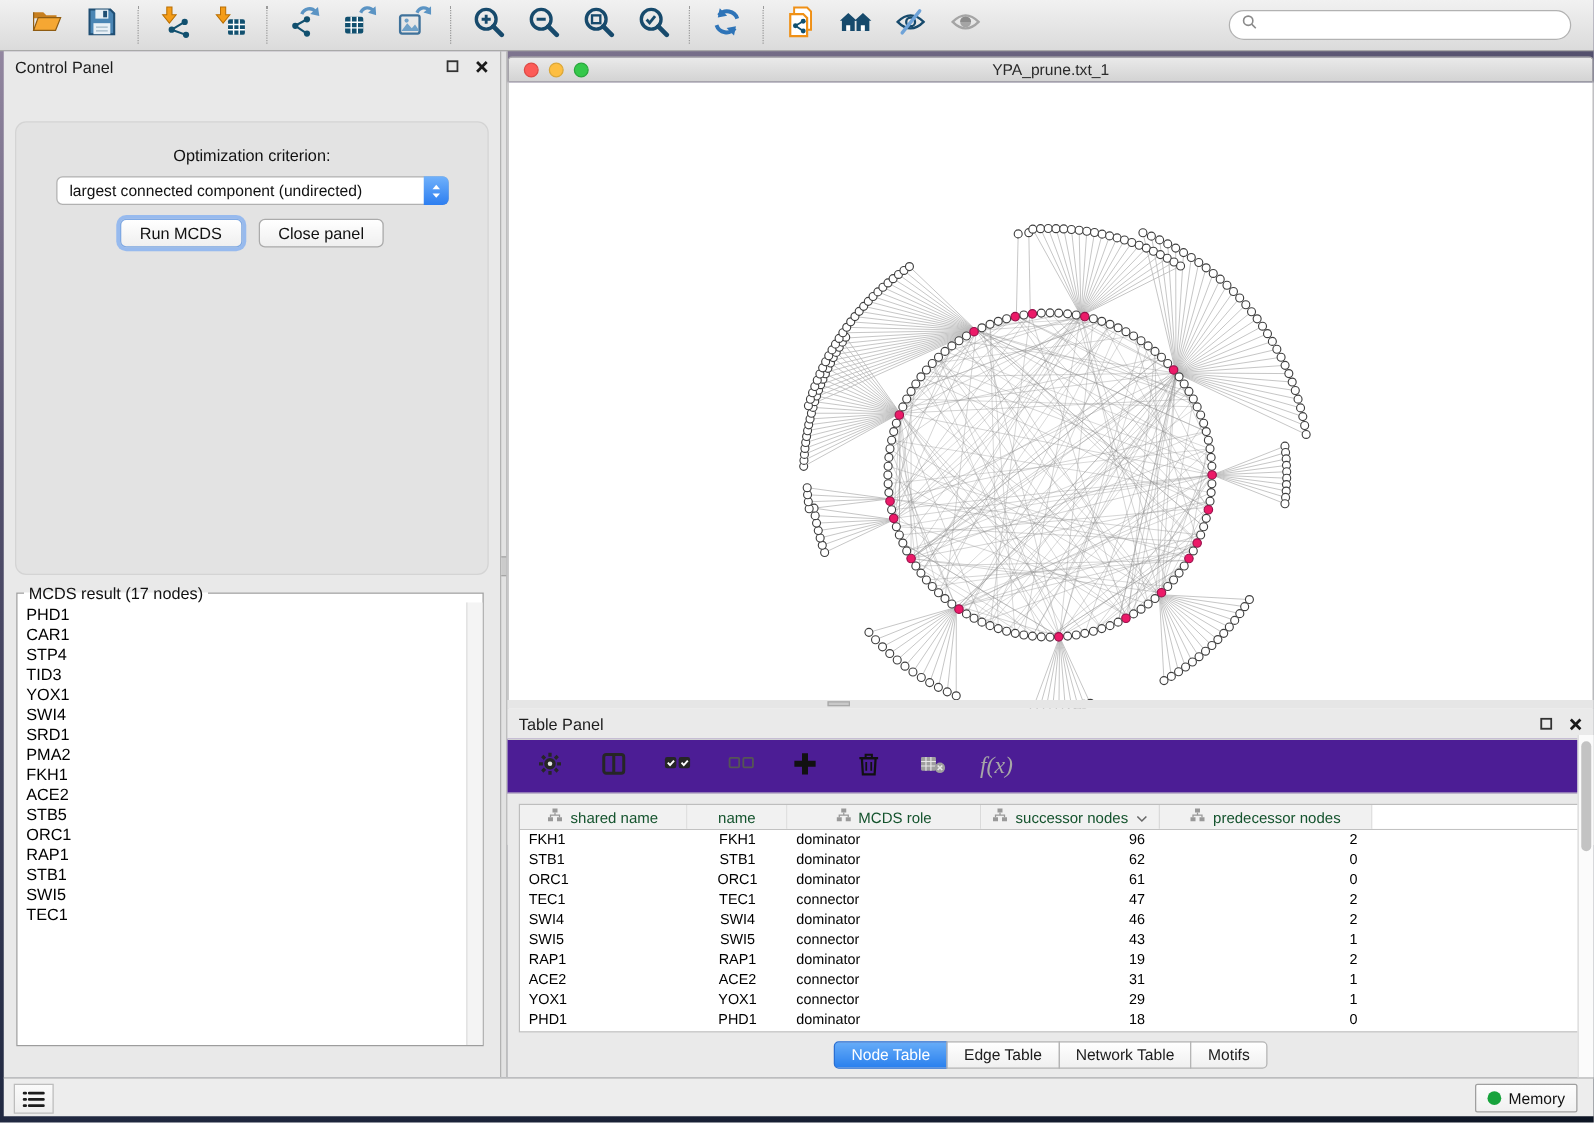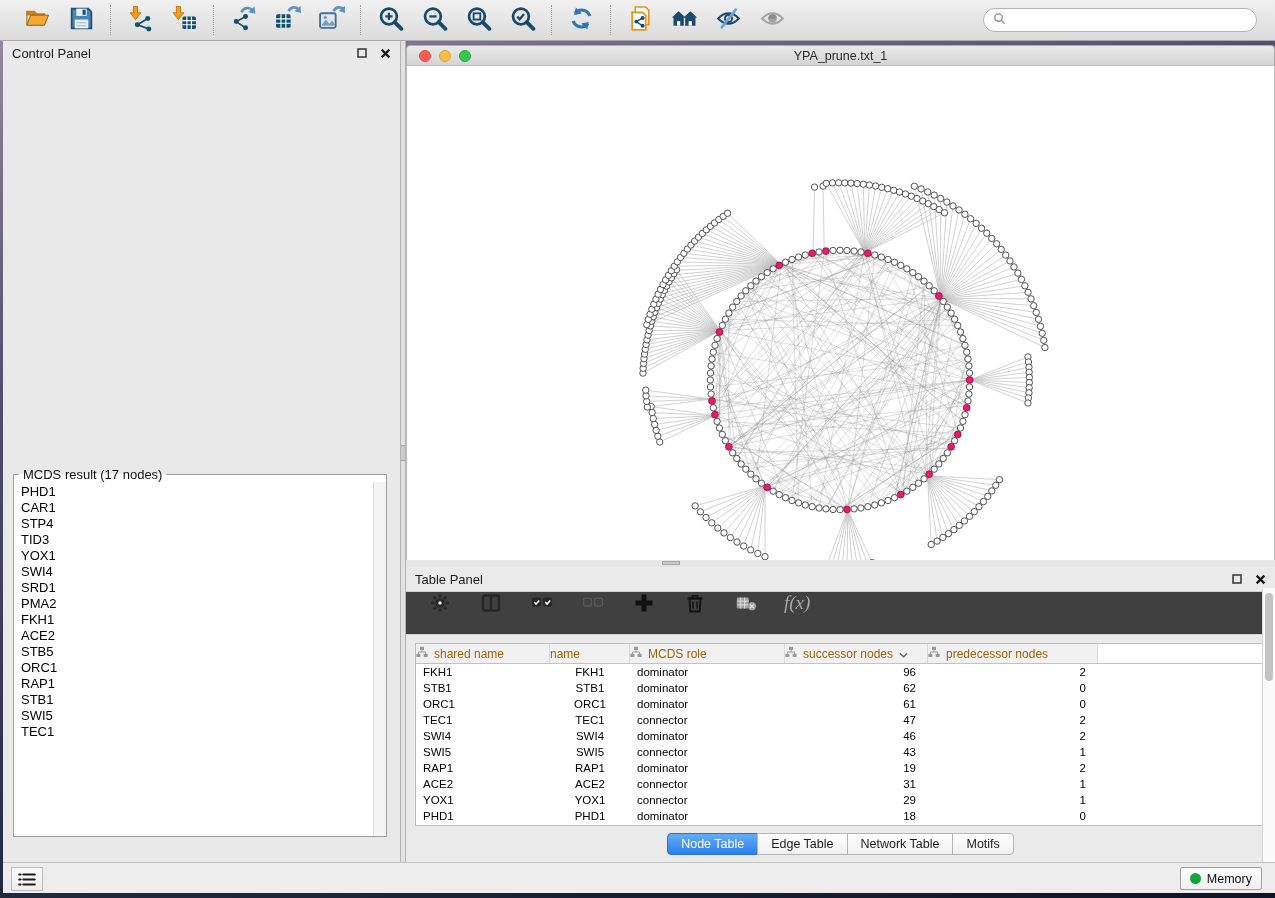--- a/index.html
+++ b/index.html
@@ -90,32 +90,32 @@
   #net-title { position:absolute; left:0; right:0; text-align:center; font-size:12.5px; color:#2a2a2a; }
   #net-canvas { position:absolute; left:0; right:0; top:21px; bottom:0; background:#fff; border:1px solid #bcbcbc; border-top:none; overflow:hidden; }
   #network-svg { width:100%; height:100%; display:block; }
   
   #h-splitter { position:absolute; left:406px; width:869px; top:560px; height:7px; background:#e6e6e6; }
   .h-grip { position:absolute; left:256px; top:1px; width:18px; height:4px; background:#c9c9c9; border:1px solid #a8a8a8; cursor:row-resize; }
   
   #table-panel { position:absolute; left:406px; top:567px; width:869px; height:295px; background:#eaeaea; }
   #tbl-toolbar {
     position:absolute; left:0; right:4px; top:24px; height:44px;
-    background:#404040; border-top:1px solid #d2d2d2; border-bottom:1px solid #d6d6d6;
-    display:flex; padding-left:21px; gap:25px;
+    background:#4c1d95; border-top:1px solid #d2d2d2; border-bottom:1px solid #d6d6d6;
+    display:flex; align-items:center; padding-left:21px; gap:25px;
   }
   .tt-btn { width:26px; height:26px; display:flex; align-items:center; justify-content:center; cursor:pointer; }
   .tt-btn svg { width:22px; height:22px; }
   .tt-btn.disabled { cursor:default; }
   .fx { font-family:"Liberation Serif", serif; font-style:italic; font-size:19px; color:#a7a7a7; cursor:default; }
   #tbl-box { position:absolute; left:9px; right:9px; top:76px; height:183px; background:#fff; border:1px solid #bdbdbd; overflow:hidden; }
   #tbl-header { display:flex; height:20px; border-bottom:1px solid #c2c2c2; }
   .th {
-    background:#f1f1f1; border-right:1px solid #dadada; font-size:12px; color:#a16207;
-    display:flex; align-items:center; justify-content:flex-start; gap:6px; cursor:pointer;
+    background:#f1f1f1; border-right:1px solid #dadada; font-size:12px; color:#14532d;
+    display:flex; align-items:center; justify-content:center; gap:6px; cursor:pointer;
   }
   .tbl-row { display:flex; height:16px; }
   .td { font-size:11.5px; color:#000; line-height:16px; white-space:nowrap; overflow:hidden; }
   .td.al { padding-left:7px; text-align:left; }
   .td.ac { text-align:center; }
   .td.ar { padding-right:12px; text-align:right; }
   #tbl-scroll { position:absolute; top:21px; right:0; width:13px; bottom:0; background:#fbfbfb; border-left:1px solid #d8d8d8; }
   #tbl-thumb { position:absolute; top:5px; left:2px; width:8px; height:88px; background:#c3c3c3; border-radius:4px; cursor:pointer; }
   #tbl-tabs { position:absolute; left:0; right:0; top:266px; }
   
@@ -302,20 +302,38 @@
         <svg viewBox="0 0 10 10" width="10" height="10">
             <rect x="1" y="1" width="8" height="8" fill="none" stroke="#333" stroke-width="1.5"></rect>
           </svg>
       </span>
       <span class="win-ctrl">
         <svg viewBox="0 0 10 10" width="11" height="11">
             <path d="M1.5 1.5l7 7M8.5 1.5l-7 7" stroke="#1a1a1a" stroke-width="2"></path>
           </svg>
       </span>
     </span>
+  </div>
+  <div id="ctrl-inner">
+    <div class="crit-label">Optimization criterion:</div>
+    <div class="select-row">
+      <div class="cy-select">
+        <span class="sel-text">largest connected component (undirected)</span>
+        <span class="sel-stepper">
+          <svg viewBox="0 0 10 16" width="10" height="16">
+              <path d="M2 6.3L5 2.8l3 3.5z" fill="#fff"></path>
+              <path d="M2 9.7L5 13.2l3-3.5z" fill="#fff"></path>
+            </svg>
+        </span>
+      </div>
+    </div>
+    <div class="btn-row">
+      <button class="cy-btn focused">Run MCDS</button>
+      <button class="cy-btn">Close panel</button>
+    </div>
   </div>
   <fieldset id="result-fieldset">
     <legend>MCDS result (17 nodes)</legend>
     <div id="result-list">
         <div class="result-item">PHD1</div>
         <div class="result-item">CAR1</div>
         <div class="result-item">STP4</div>
         <div class="result-item">TID3</div>
         <div class="result-item">YOX1</div>
         <div class="result-item">SWI4</div>

